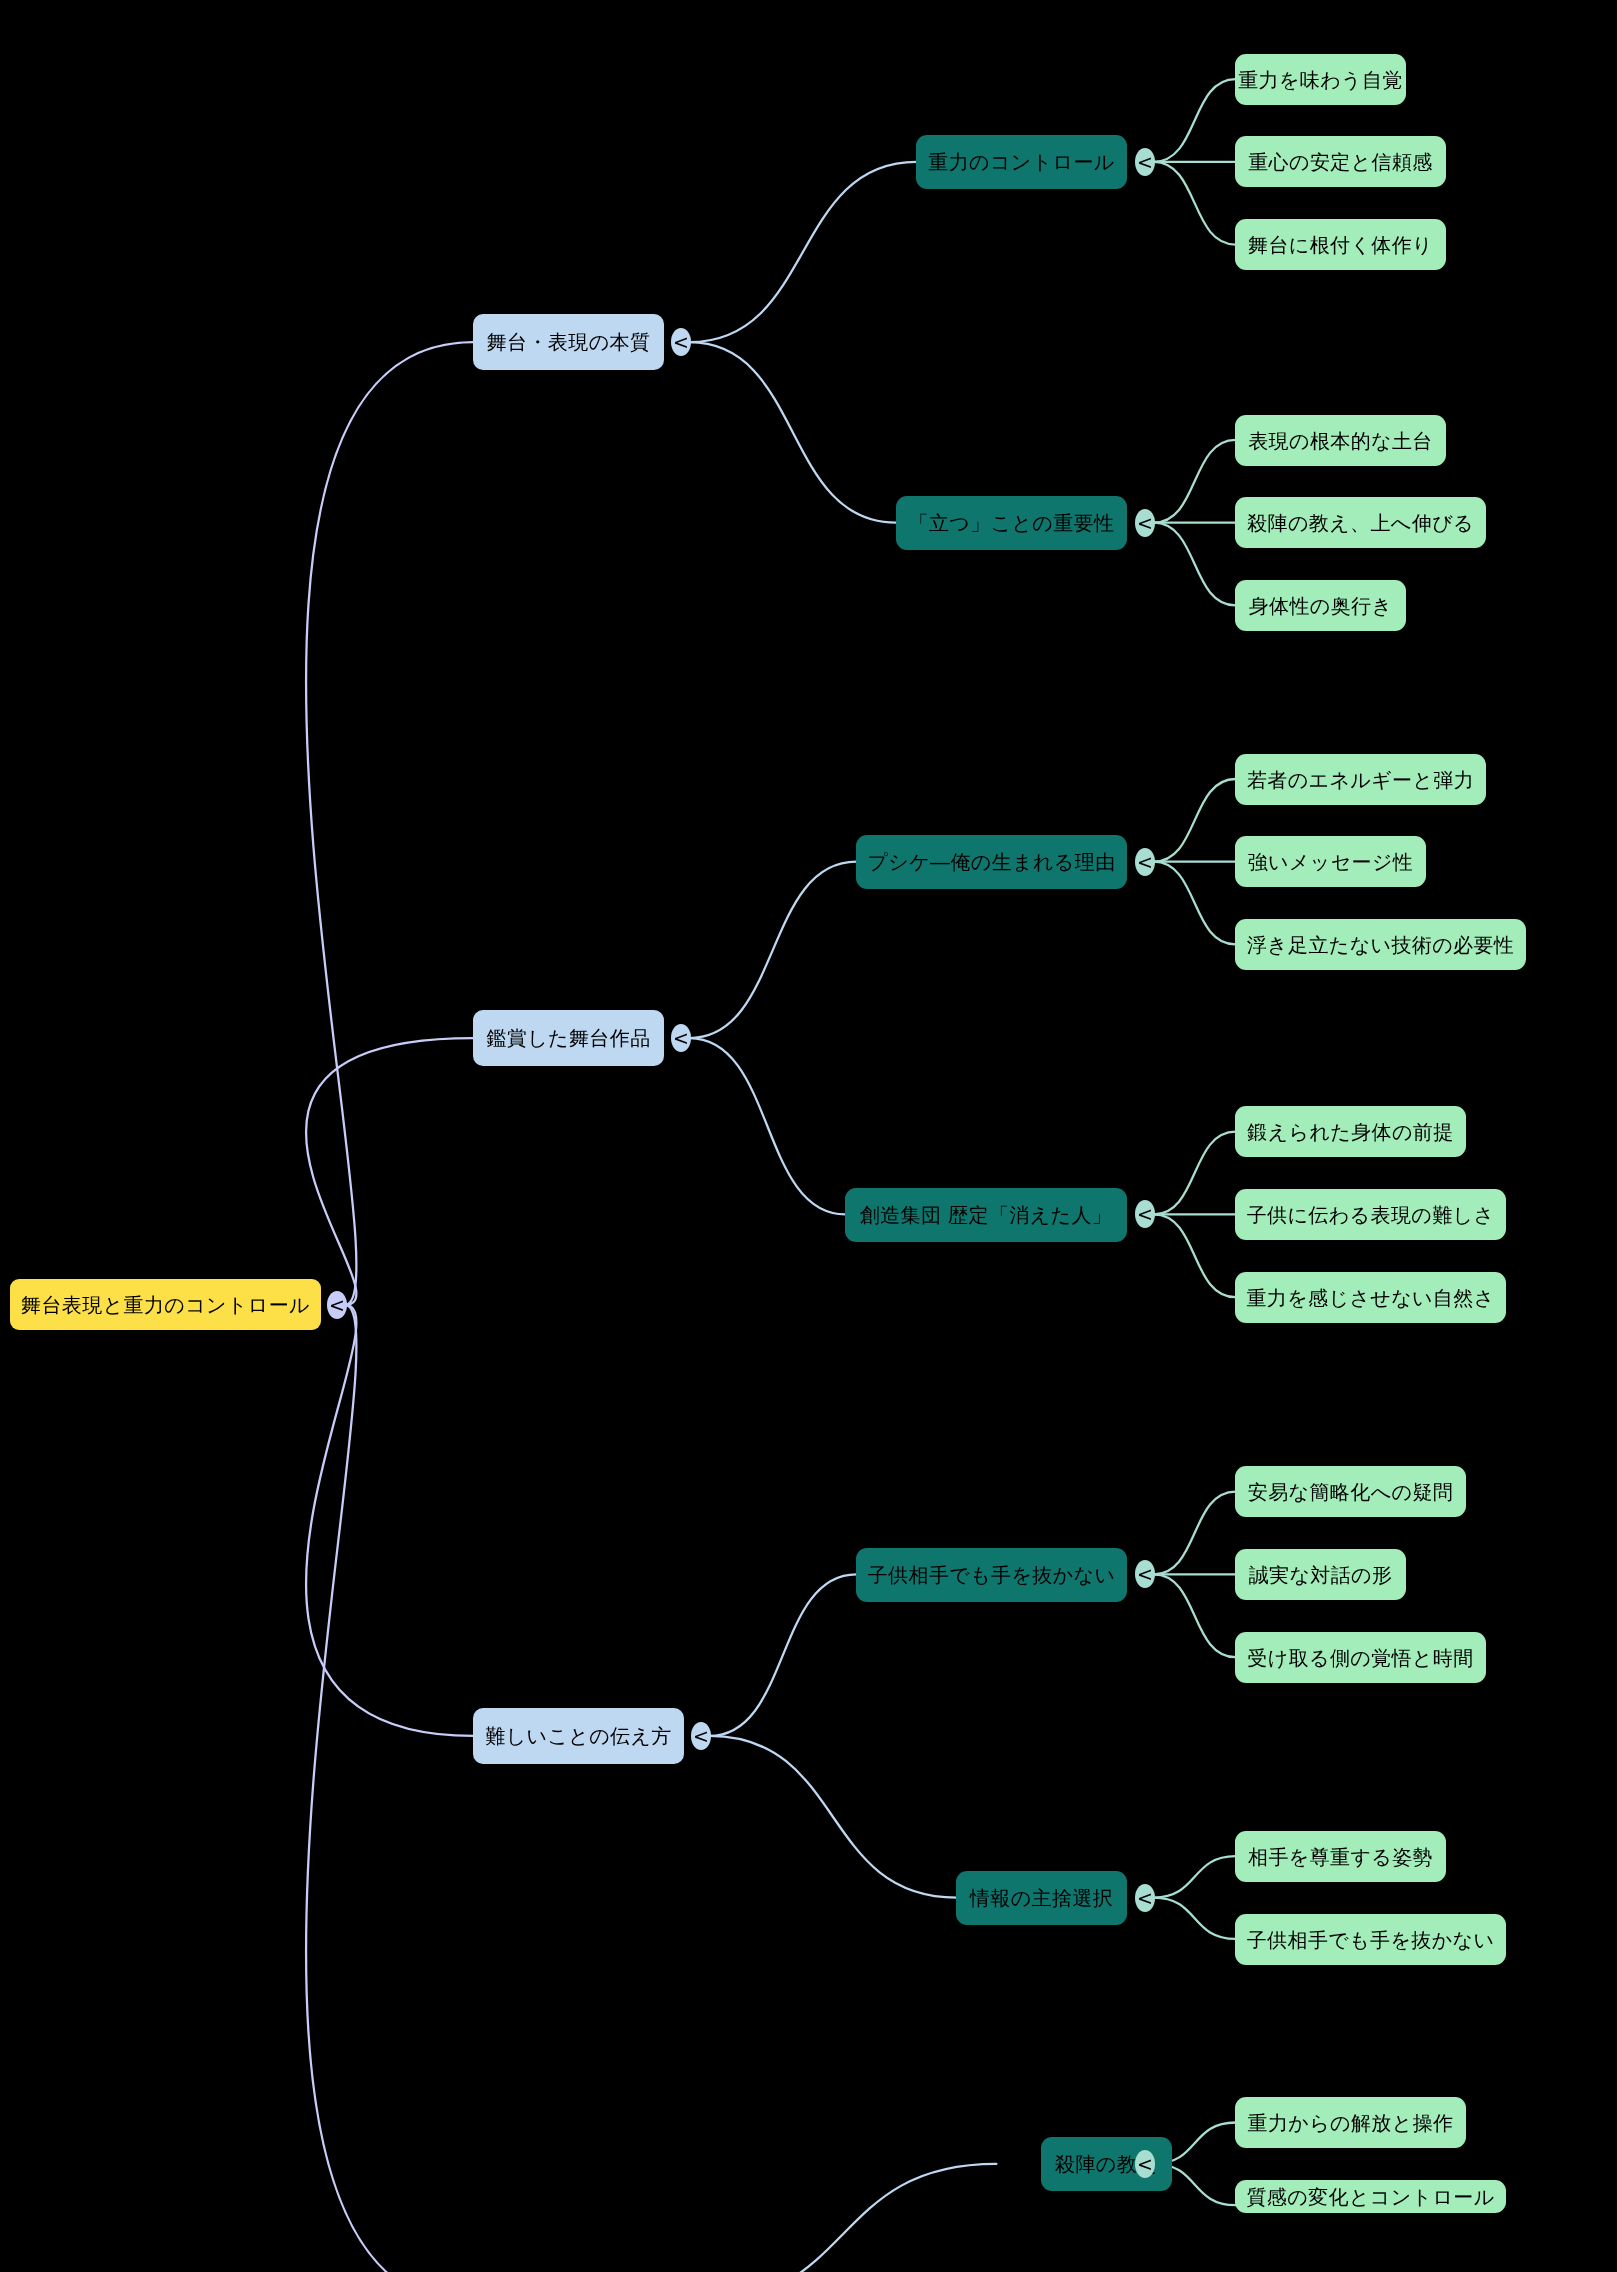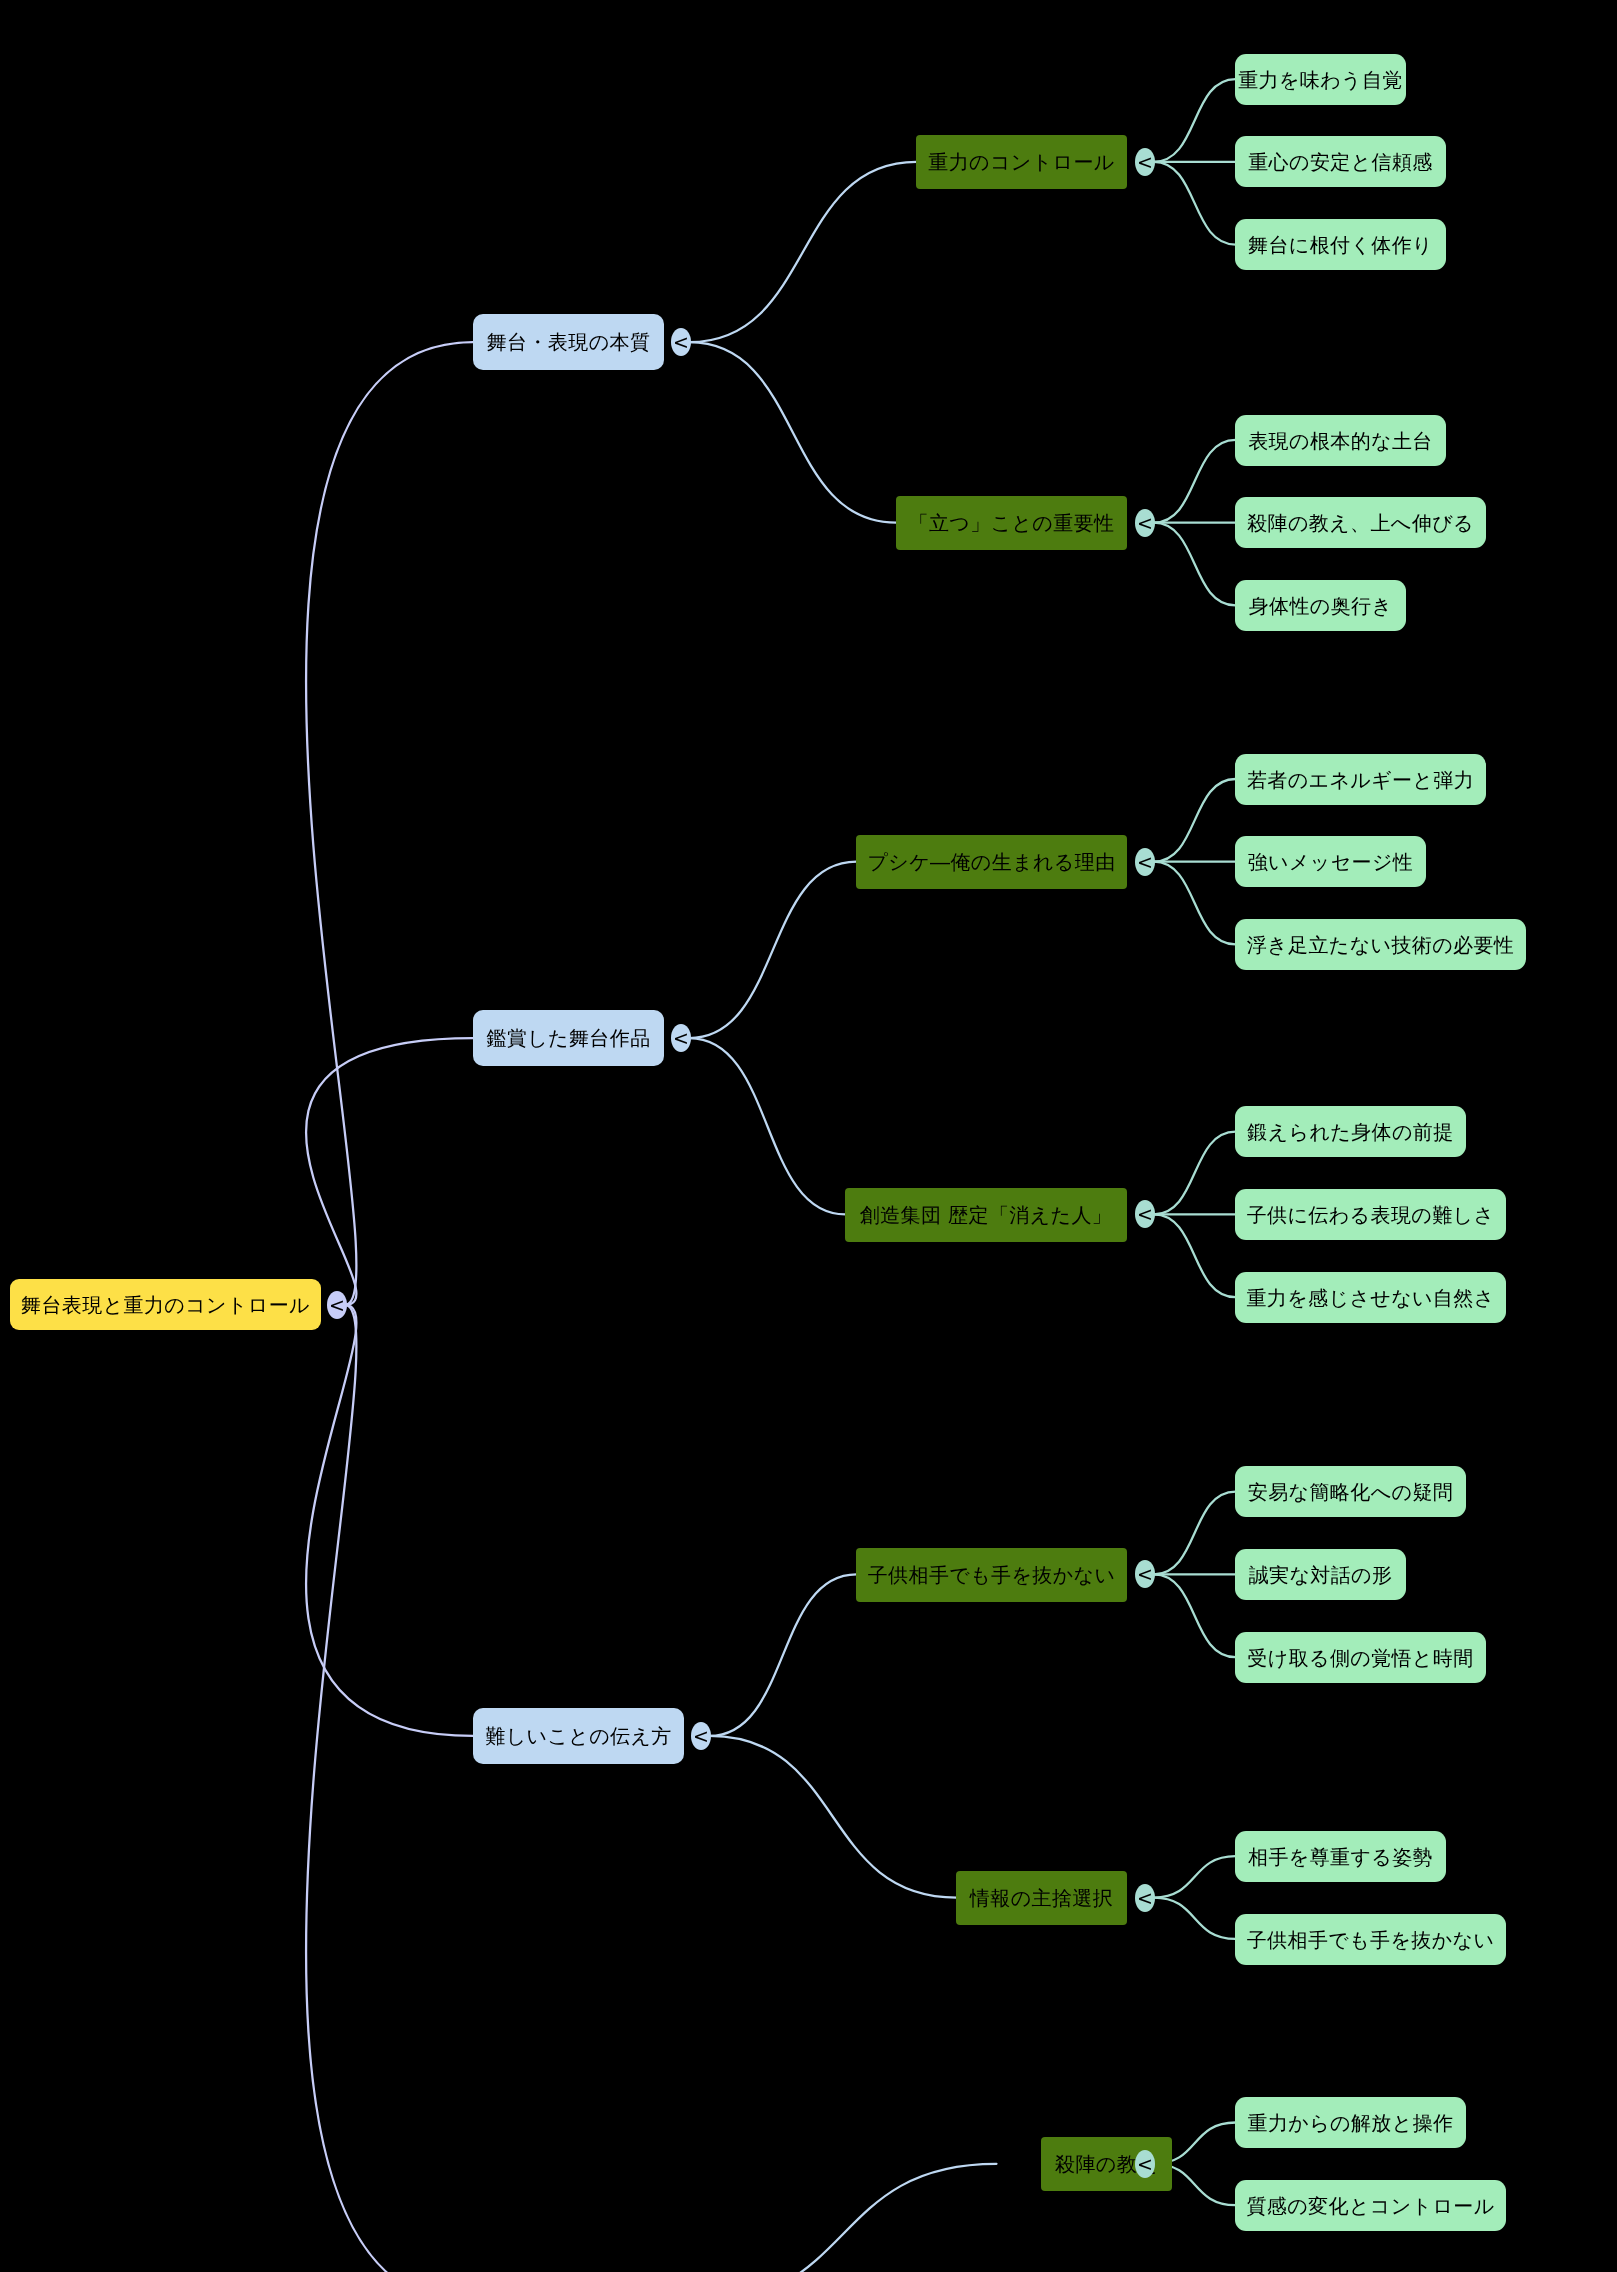--- a/index.html
+++ b/index.html
@@ -16,21 +16,21 @@
     box-sizing:border-box;
     display:flex;align-items:center;justify-content:center;
     border-radius:8.2px;
     color:#000000;
     white-space:nowrap;
     letter-spacing:0.02em;
     line-height:1.1;
   }
   .node.root{background:#fde047;font-size:20px;border-radius:9px;}
   .node.lvl1{background:#bed8f2;font-size:20px;border-radius:10px;}
-  .node.lvl2{background:#4d7c0f;font-size:20px;border-radius:4px;}
+  .node.lvl2{background:#0f766e;font-size:20px;border-radius:11px;}
   .node.leaf{background:#a3edba;font-size:20px;border-radius:11px;}
   .toggle{
     position:absolute;
     display:flex;align-items:center;justify-content:center;
     width:20px;height:28px;border-radius:50%;
     font-size:19px;color:#000;font-family:"DejaVu Sans","Liberation Sans",sans-serif;
     line-height:1;
     user-select:none;
   }
   .toggle.t-root{background:#c7cdf7;}
@@ -160,21 +160,21 @@
         <span>情報の主捨選択</span>
       </div>
       <div class="toggle t-lvl2" style="left: 1135px; top: 1884px;">&lt;</div>
       <div class="node lvl1" style="left: 473px; top: 1708px; width: 211px; height: 56px;">
         <span>難しいことの伝え方</span>
       </div>
       <div class="toggle t-lvl1" style="left: 691px; top: 1722px;">&lt;</div>
       <div class="node leaf" style="left: 1235px; top: 2097px; width: 231px; height: 51px;">
         <span>重力からの解放と操作</span>
       </div>
-      <div class="node leaf" style="left: 1235px; top: 2180px; width: 271px; height: 51px; font-family: Liberation Serif, serif;">
+      <div class="node leaf" style="left: 1235px; top: 2180px; width: 271px; height: 33px; font-family: Liberation Serif, serif;">
         <span>質感の変化とコントロール</span>
       </div>
       <div class="node lvl2" style="left: 996px; top: 2137px; width: 131px; height: 54px; margin-left: 45px;">
         <span>殺陣の教え</span>
       </div>
       <div class="toggle t-lvl2" style="left: 1135px; top: 2150px;">&lt;</div>
       <div class="node root" style="left: 10px; top: 1279px; width: 311px; height: 51px;">
         <span>舞台表現と重力のコントロール</span>
       </div>
       <div class="toggle t-root" style="left: 327px; top: 1291px;">&lt;</div>

